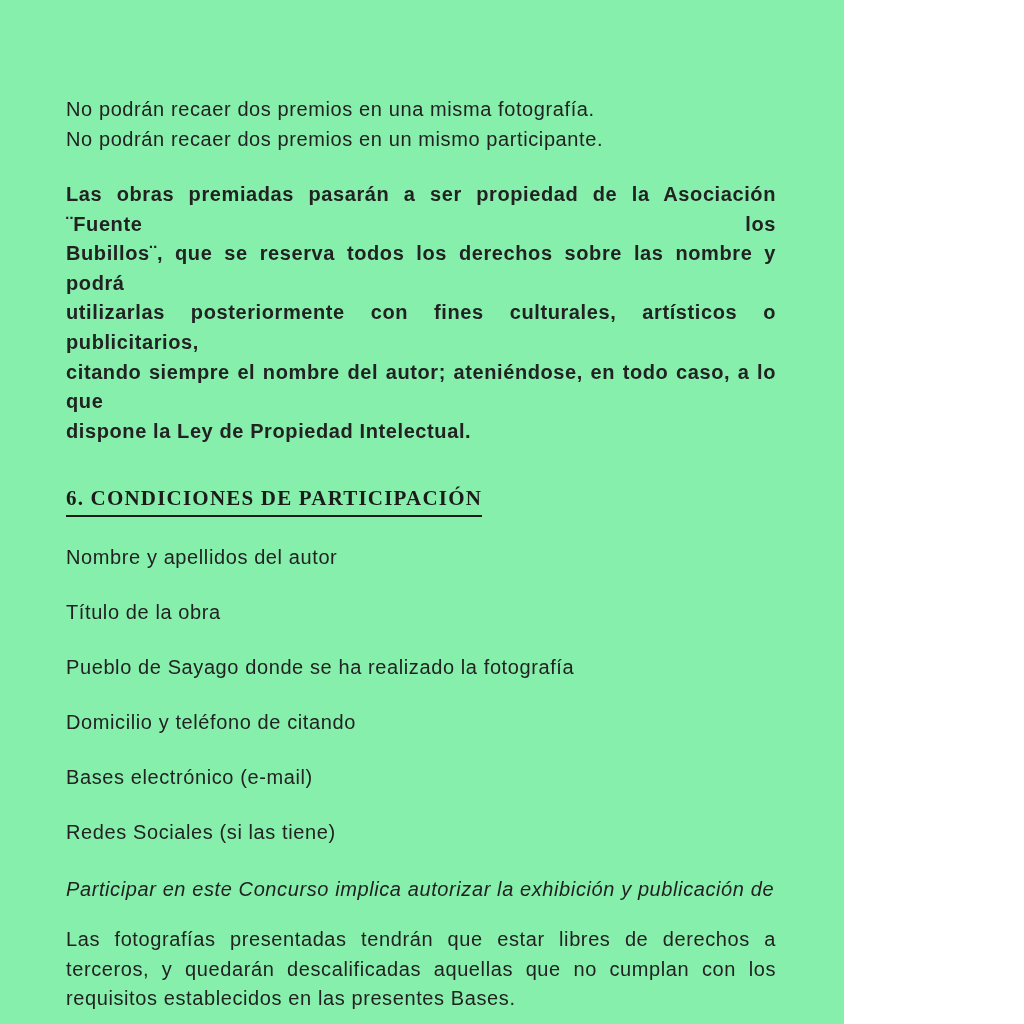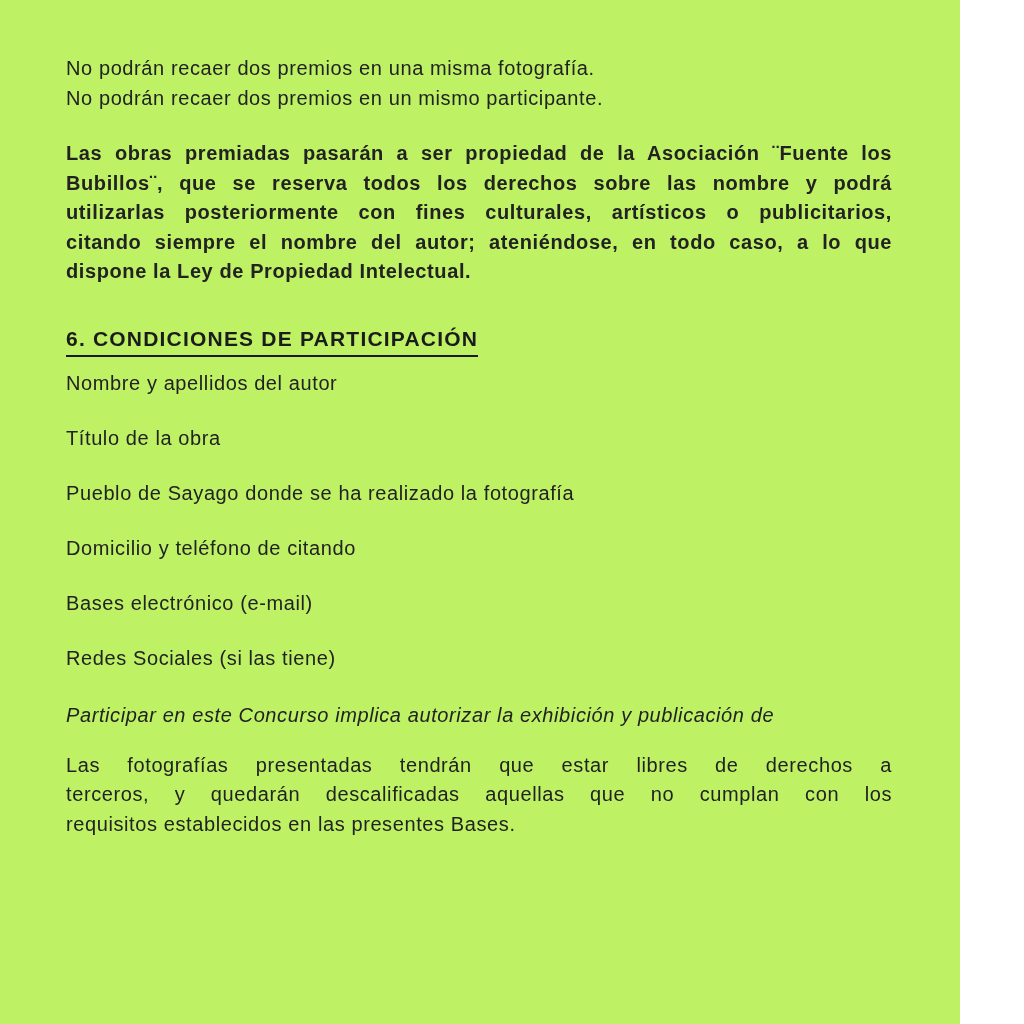--- a/index.html
+++ b/index.html
@@ -2,61 +2,62 @@
 <html><head>
 <meta charset="utf-8">
 <style>
   html, body {
     margin: 0;
     padding: 0;
     background: #ffffff;
   }
   .page {
     position: relative;
-    width: 960px;
+    width: 844px;
     height: 1024px;
-    background: #bef264;
+    background: #86efac;
     color: #222222;
     font-family: "Liberation Sans", sans-serif;
     font-size: 20px;
     letter-spacing: 0.6px;
     box-sizing: border-box;
-    padding: 53px 68px 0 66px;
+    padding: 94px 68px 0 66px;
     overflow: hidden;
   }
   .intro > div {
     line-height: 30px;
     white-space: nowrap;
   }
   .jpara > div {
     line-height: 29.6px;
     text-align: justify;
     text-align-last: justify;
   }
   .jpara > div:last-child {
     text-align-last: auto;
   }
   .ownership-para {
     margin-top: 26px;
     font-weight: bold;
   }
   .heading-wrap {
     margin-top: 40px;
+    font-family: Liberation Serif, serif;
   }
   .heading-wrap span {
     display: inline-block;
     font-weight: bold;
     font-size: 21px;
     letter-spacing: 1.2px;
     color: #1b1b1b;
     border-bottom: 2.5px solid #1b1b1b;
     padding-bottom: 4px;
   }
   .fields {
-    margin-top: 14px;
+    margin-top: 28px;
   }
   .fields > div {
     line-height: 24px;
     margin-bottom: 31px;
     white-space: nowrap;
   }
   .authorization-para {
     margin-top: 21px;
     font-style: italic;
   }

